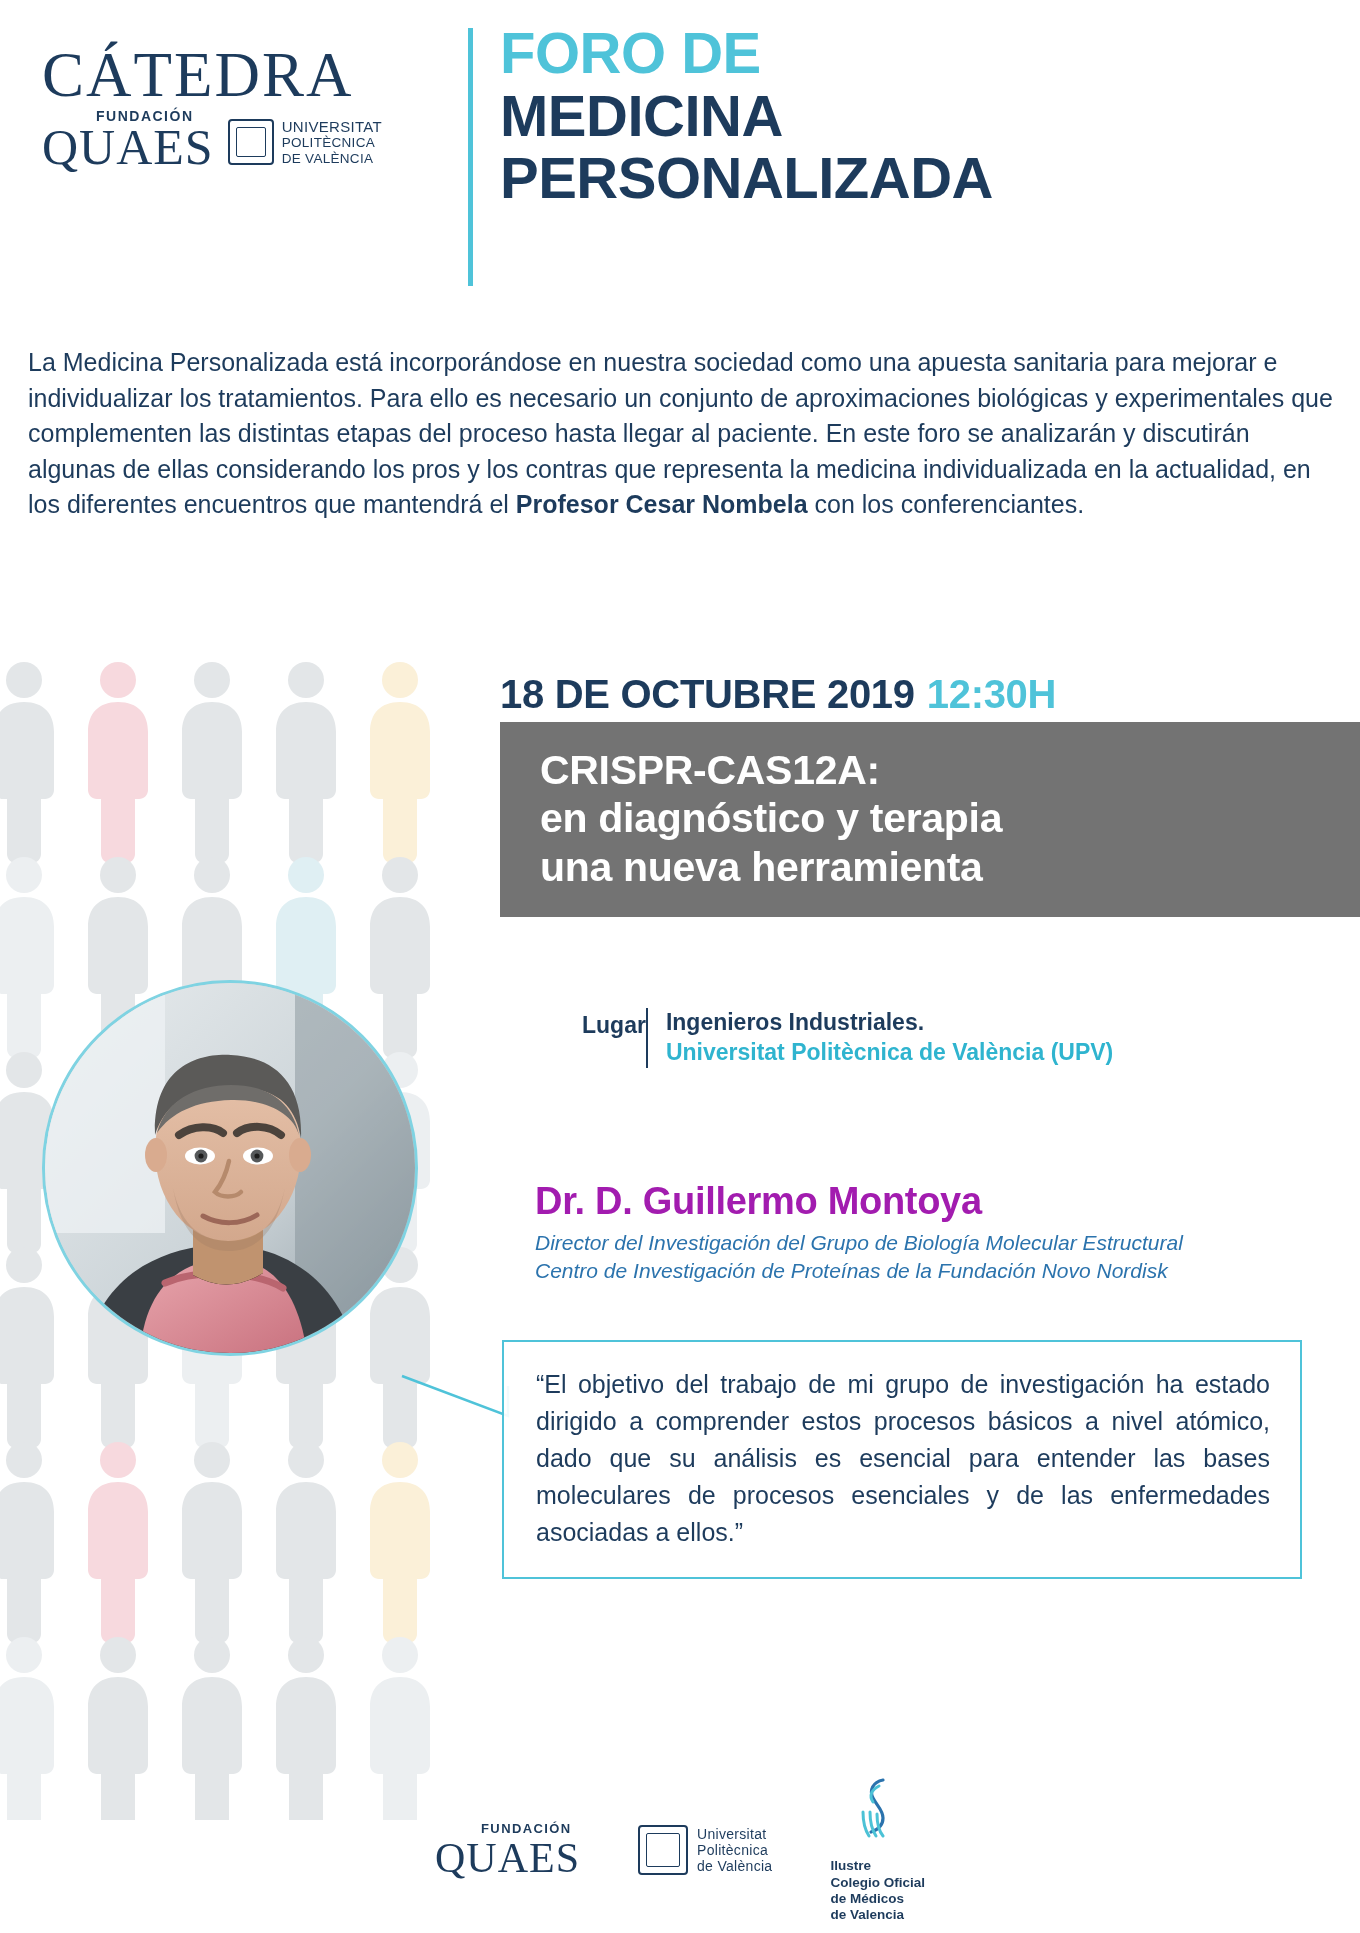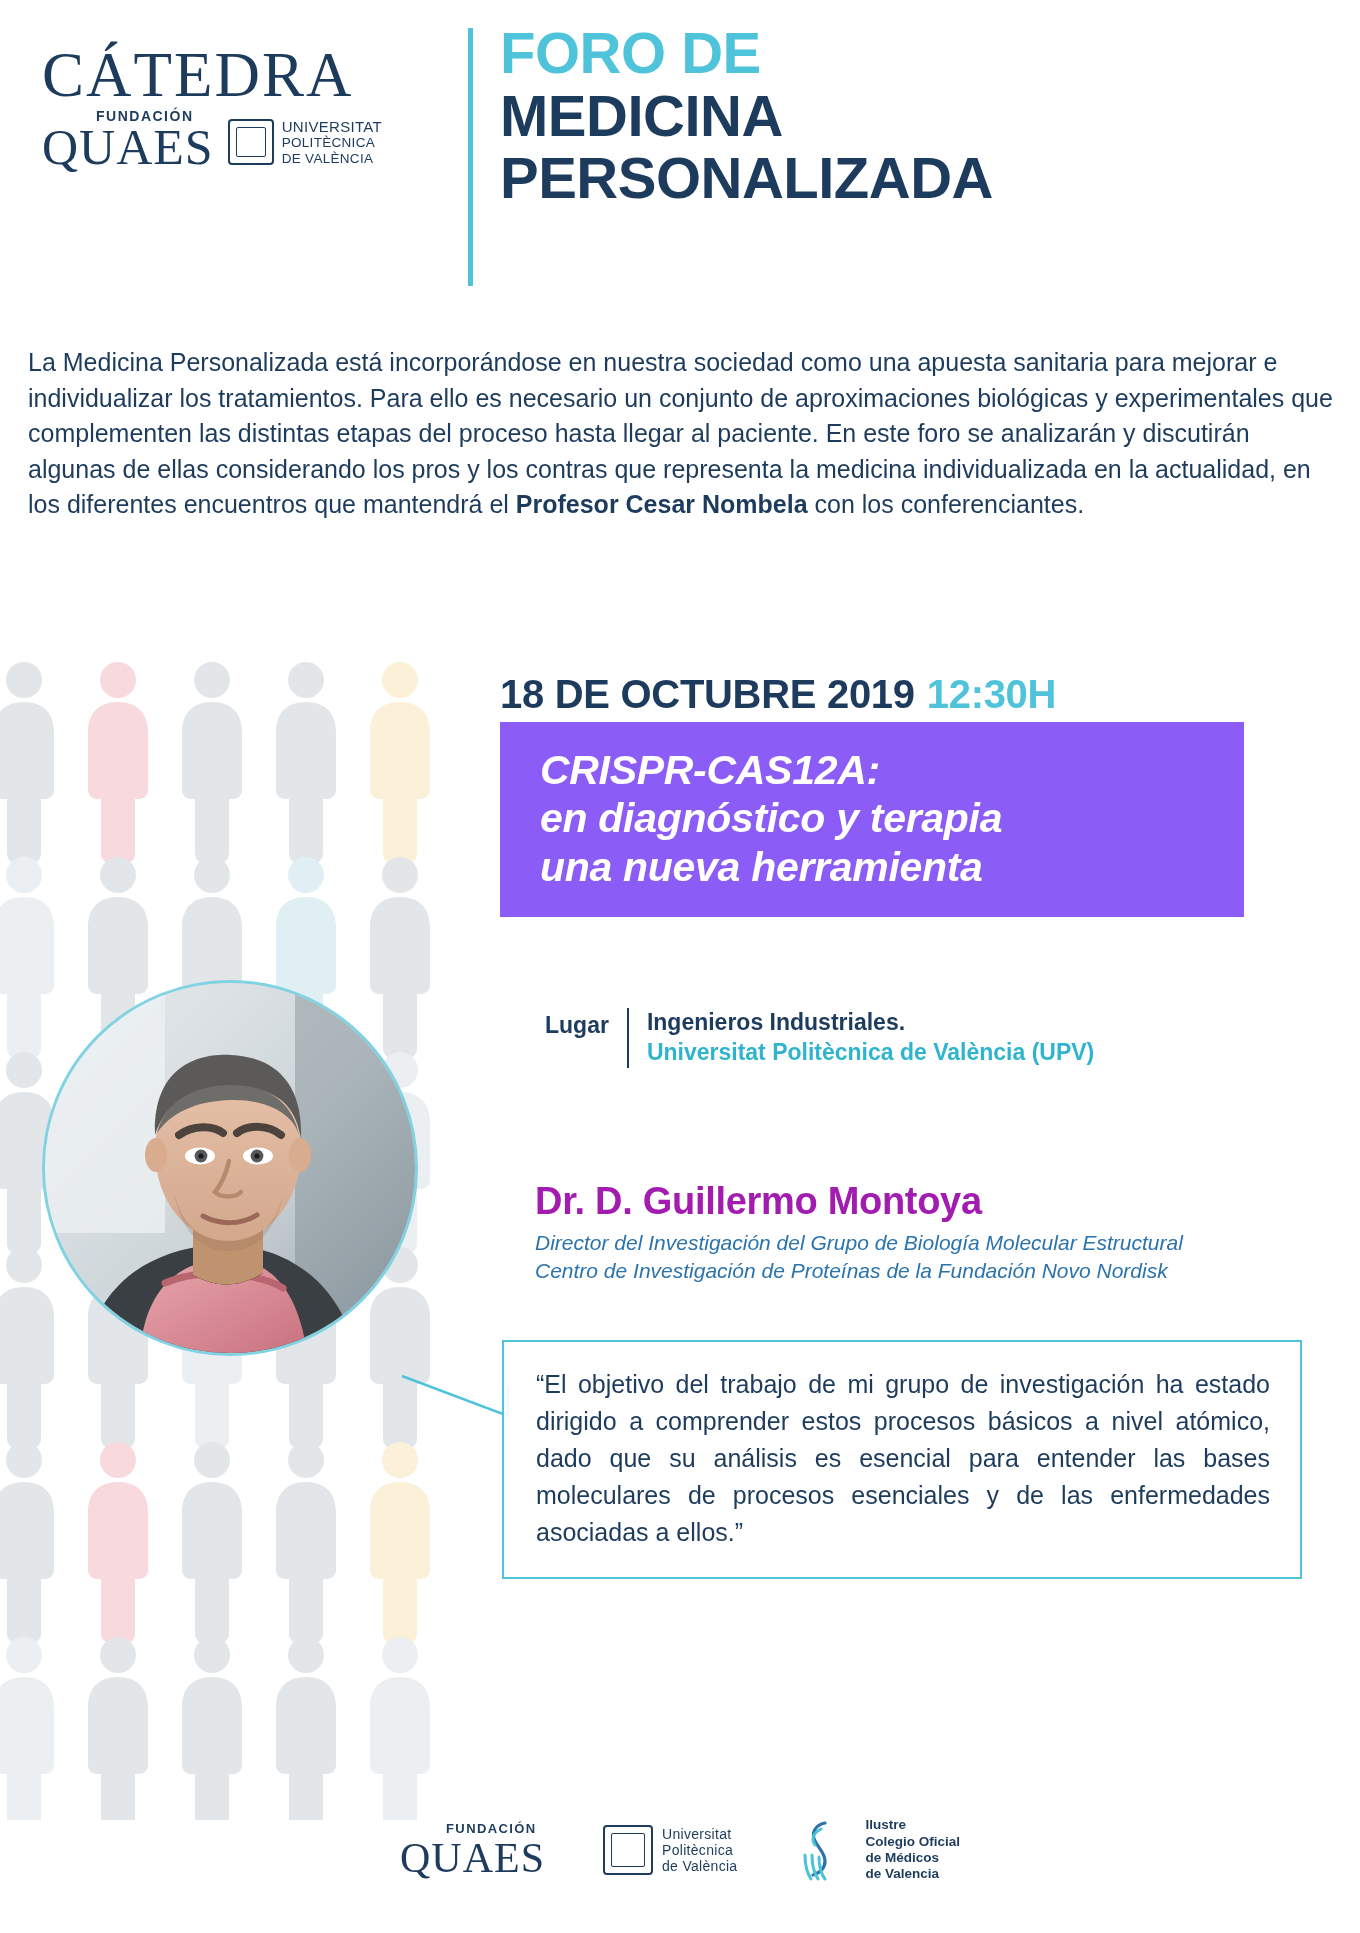--- a/index.html
+++ b/index.html
@@ -148,26 +148,25 @@
     letter-spacing: -0.3px;
   }
   #date-line .date { color: #1d3b5c; }
   #date-line .time { color: #4fc3d9; margin-left: 12px; }
 
   
   #talk-band {
     position: absolute;
     left: 500px;
     top: 722px;
-    width: 744px;
-    background: #8b5cf6;
+    width: 860px;
+    background: #737373;
     padding: 24px 0 26px 40px;
     box-sizing: border-box;
     z-index: 4;
-    font-style: italic;
   }
   .talk-line {
     color: #ffffff;
     font-weight: 700;
     font-size: 41px;
     line-height: 1.18;
     letter-spacing: -0.3px;
   }
 
   
@@ -176,22 +175,22 @@
     left: 545px;
     top: 1008px;
     width: 700px;
     display: flex;
     z-index: 4;
   }
   #venue-label {
     font-weight: 700;
     font-size: 23px;
     color: #1d3b5c;
-    padding-right: 18px;
     padding-top: 4px;
+    margin-left: 37px;
   }
   #venue-sep {
     width: 2px;
     background: #1d3b5c;
     margin-right: 18px;
   }
   #venue-body {
     font-size: 23px;
     line-height: 1.3;
   }
@@ -297,20 +296,21 @@
     display: flex;
     align-items: center;
     gap: 9px;
   }
   .f-upv .upv-seal { width: 46px; height: 46px; }
   .f-upv .upv-text { font-size: 14px; }
   .f-cmv {
     display: flex;
     align-items: center;
     gap: 20px;
+    flex-direction: column;
   }
   .cmv-text {
     font-size: 13.5px;
     font-weight: 700;
     line-height: 1.22;
     color: #1d3b5c;
   }
 </style>
 </head>
 <body>

